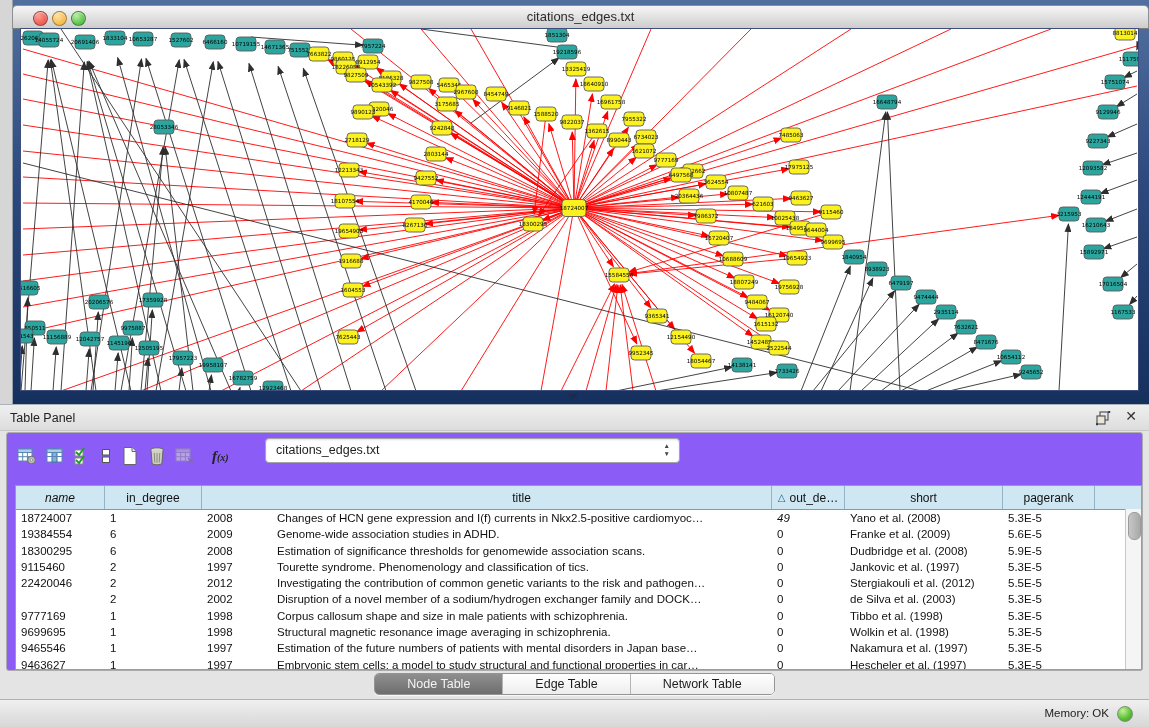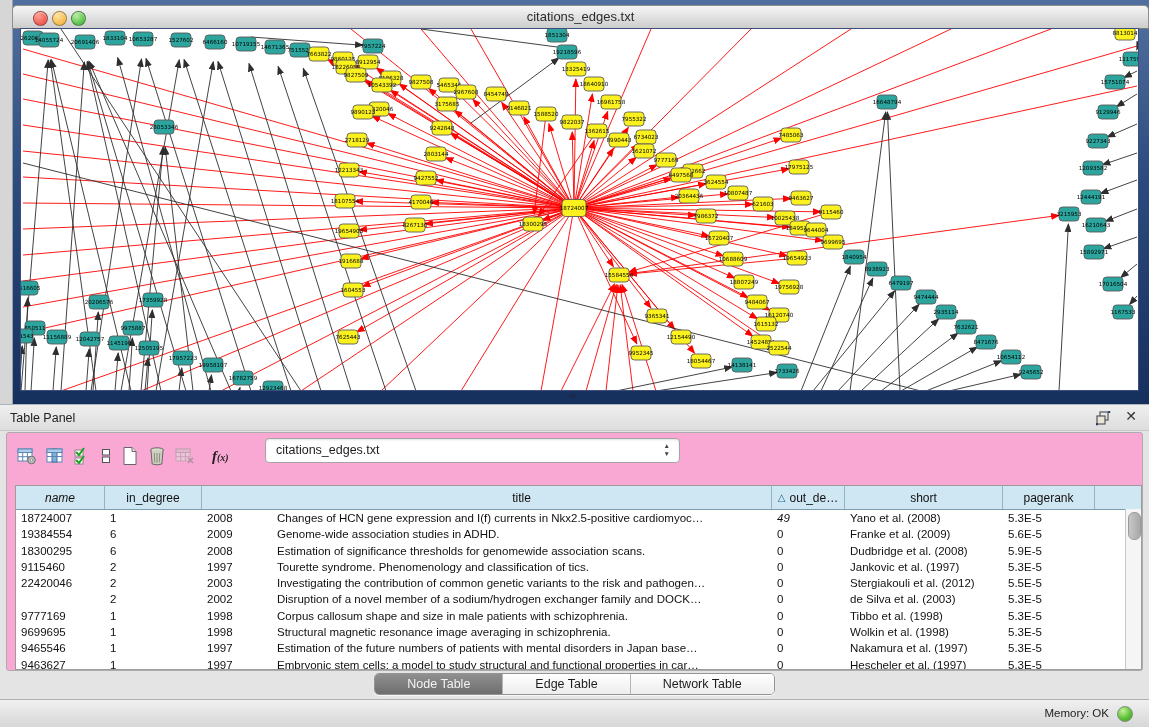--- a/index.html
+++ b/index.html
@@ -30,21 +30,21 @@
        border-top:6px solid #1b2b4d;}
   
   #panel-strip{position:absolute;left:0;top:404px;width:1149px;height:27px;
        background:linear-gradient(180deg,#efefef,#dddddd);
        border-top:1px solid #aab2ba;border-bottom:1px solid #c7c7c7;box-sizing:border-box;}
   #panel-title{position:absolute;left:10px;top:6px;font-size:12.5px;color:#222;}
   #float-btn{position:absolute;right:38px;top:5px;width:16px;height:16px;cursor:default;}
   #close-btn{position:absolute;right:12px;top:3px;font-size:14px;font-weight:bold;color:#333;}
   
   #panel-box{position:absolute;left:6px;top:432px;width:1135px;height:237px;
-       background:#f9a8d4;border:1px solid #acacac;border-radius:3px;}
+       background:#8b5cf6;border:1px solid #acacac;border-radius:3px;}
   #toolbar{position:absolute;left:10px;top:8px;height:30px;display:flex;align-items:center;}
   .tool-btn{height:26px;display:flex;align-items:center;justify-content:center;margin-right:9px;}
   .fx{font-family:"Liberation Serif","DejaVu Serif",serif;font-style:italic;font-weight:bold;
        font-size:15px;color:#222;margin:0 6px 0 8px;}
   .fx small{font-size:10px;}
   #combo{position:absolute;left:258px;top:5px;width:413px;height:23px;background:#ffffff;
        border:1px solid #a5a5a5;border-radius:4px;box-shadow:inset 0 1px 2px rgba(0,0,0,.12);}
   #combo-text{position:absolute;left:10px;top:4px;font-size:12.5px;color:#1c1c1c;}
   #combo-arrows{position:absolute;right:9px;top:3px;font-size:6.5px;line-height:8px;color:#444;text-align:center;}
   
@@ -898,21 +898,21 @@
           <div class="td" style="width: 97px;">2</div>
           <div class="td" style="width: 70px;">1997</div>
           <div class="td" style="width: 500px;">Tourette syndrome. Phenomenology and classification of tics.</div>
           <div class="td" style="width: 73px;">0</div>
           <div class="td" style="width: 158px;">Jankovic et al. (1997)</div>
           <div class="td" style="width: 92px;">5.3E-5</div>
         </div>
         <div class="tr">
           <div class="td" style="width: 89px;">22420046</div>
           <div class="td" style="width: 97px;">2</div>
-          <div class="td" style="width: 70px;">2003</div>
+          <div class="td" style="width: 70px;">2012</div>
           <div class="td" style="width: 500px;">Investigating the contribution of common genetic variants to the risk and pathogen…</div>
           <div class="td" style="width: 73px;">0</div>
           <div class="td" style="width: 158px;">Stergiakouli et al. (2012)</div>
           <div class="td" style="width: 92px;">5.5E-5</div>
         </div>
         <div class="tr">
           <div class="td" style="width: 89px; margin-top: 36px;">14569117</div>
           <div class="td" style="width: 97px;">2</div>
           <div class="td" style="width: 70px;">2002</div>
           <div class="td" style="width: 500px;">Disruption of a novel member of a sodium/hydrogen exchanger family and DOCK…</div>

